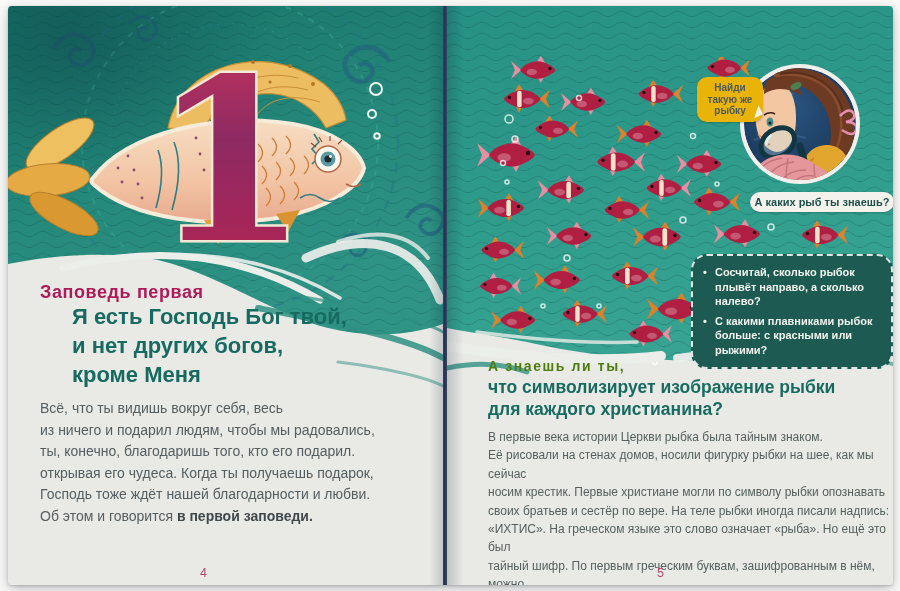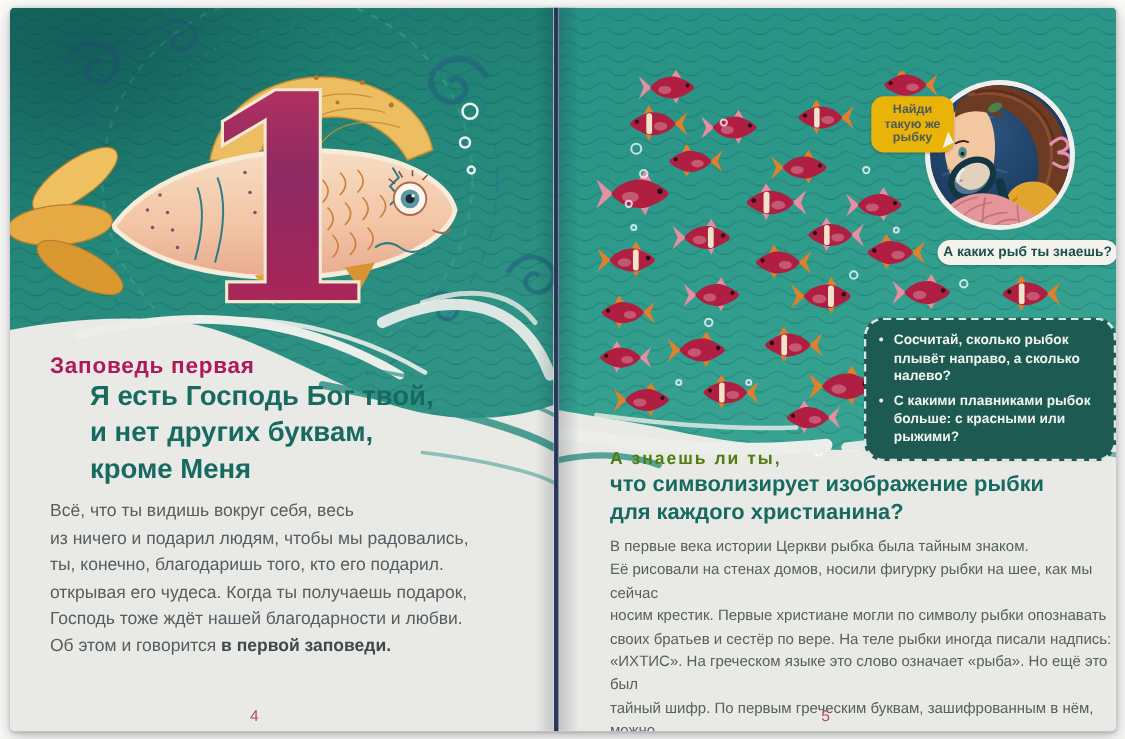--- a/index.html
+++ b/index.html
@@ -207,21 +207,21 @@
       <g fill="none" stroke="#2f9183" stroke-linecap="round">
         <path d="M250,302 C330,318 400,332 435,352" stroke-width="6" opacity="0.85"></path>
         <path d="M290,290 C360,302 415,314 435,326" stroke-width="3" opacity="0.7"></path>
         <path d="M330,356 C380,362 420,372 435,380" stroke-width="3" opacity="0.5"></path>
       </g>
     </svg>
 
     <div class="lp-label">Заповедь первая</div>
     <div class="lp-title">
         <div>Я есть Господь Бог твой,</div>
-        <div>и нет других буквам,</div>
+        <div>и нет других богов,</div>
         <div>кроме Меня</div>
       </div>
     <div class="lp-body">
       <div>
           <div>Всё, что ты видишь вокруг себя, весь</div>
           <div>из ничего и подарил людям, чтобы мы радовались,</div>
           <div>ты, конечно, благодаришь того, кто его подарил.</div>
           <div>открывая его чудеса. Когда ты получаешь подарок,</div>
           <div>Господь тоже ждёт нашей благодарности и любви.</div>
         </div>

